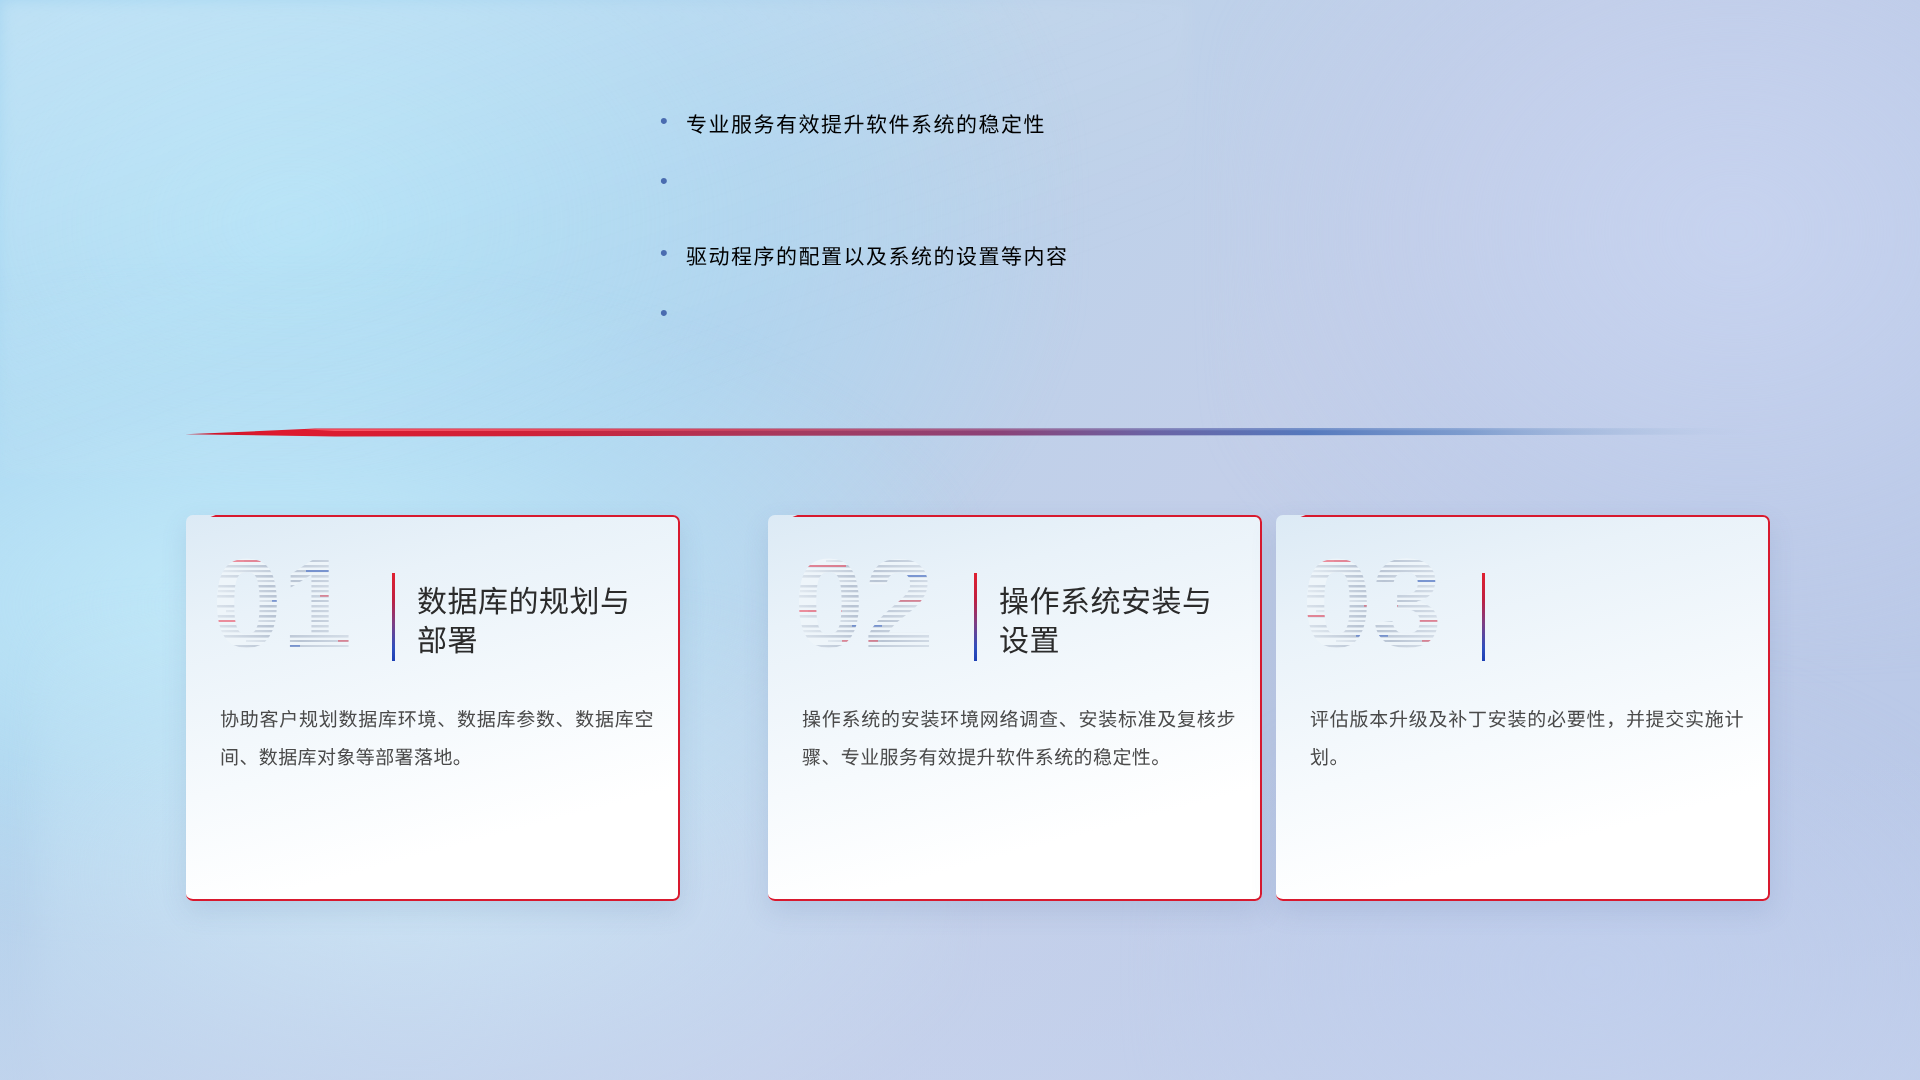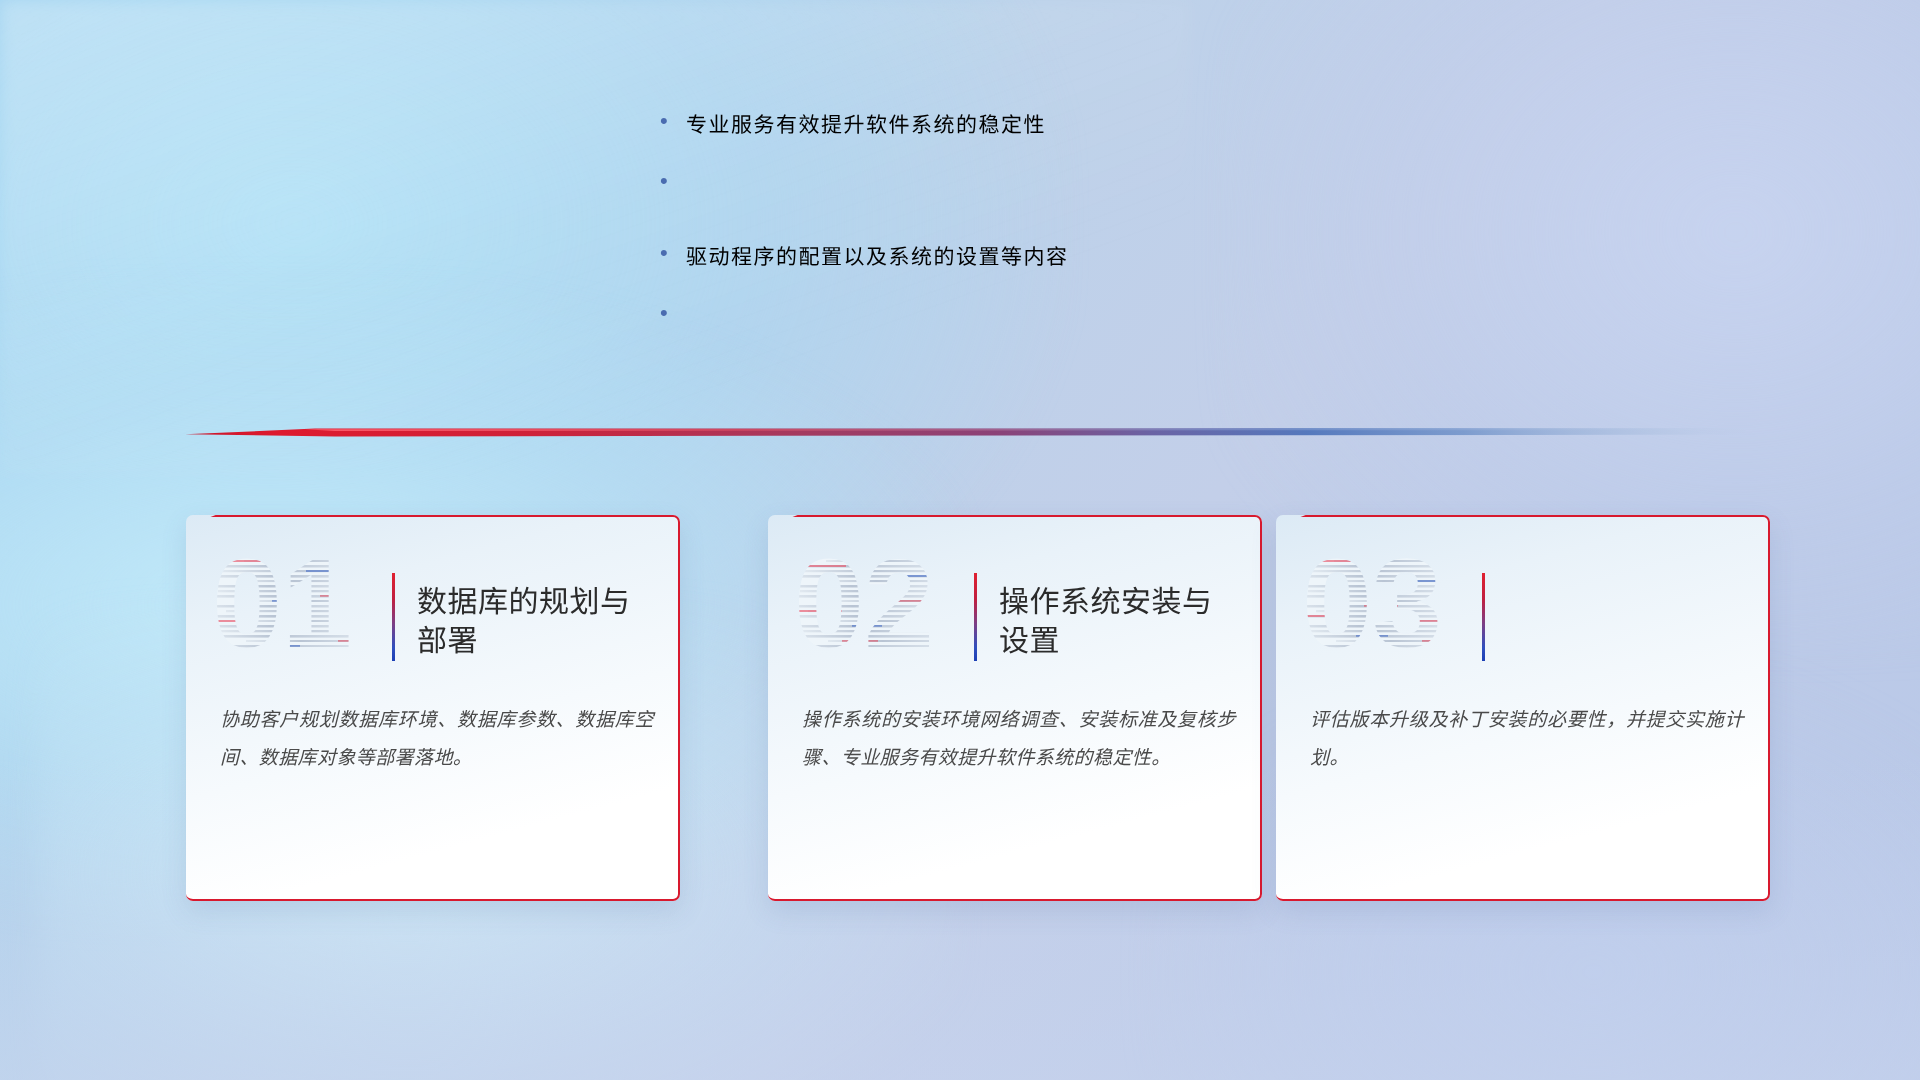--- a/index.html
+++ b/index.html
@@ -131,21 +131,20 @@
     font-weight:400;
     max-width:215px;
   }
   .card-body{
     position:absolute;left:34px;right:26px;top:186px;
     font-size:19px;
     line-height:2.0;
     color:#4a4a4a;
     letter-spacing:0.4px;
     text-align:justify;
-    font-style:italic;
   }
 </style>
 </head>
 <body>
 
 <div class="bg-base"></div>
 <div class="bg-glow-d"></div>
 <div class="bg-glow-e"></div>
 <div class="bg-glow-a"></div>
 <div class="bg-glow-b"></div>

